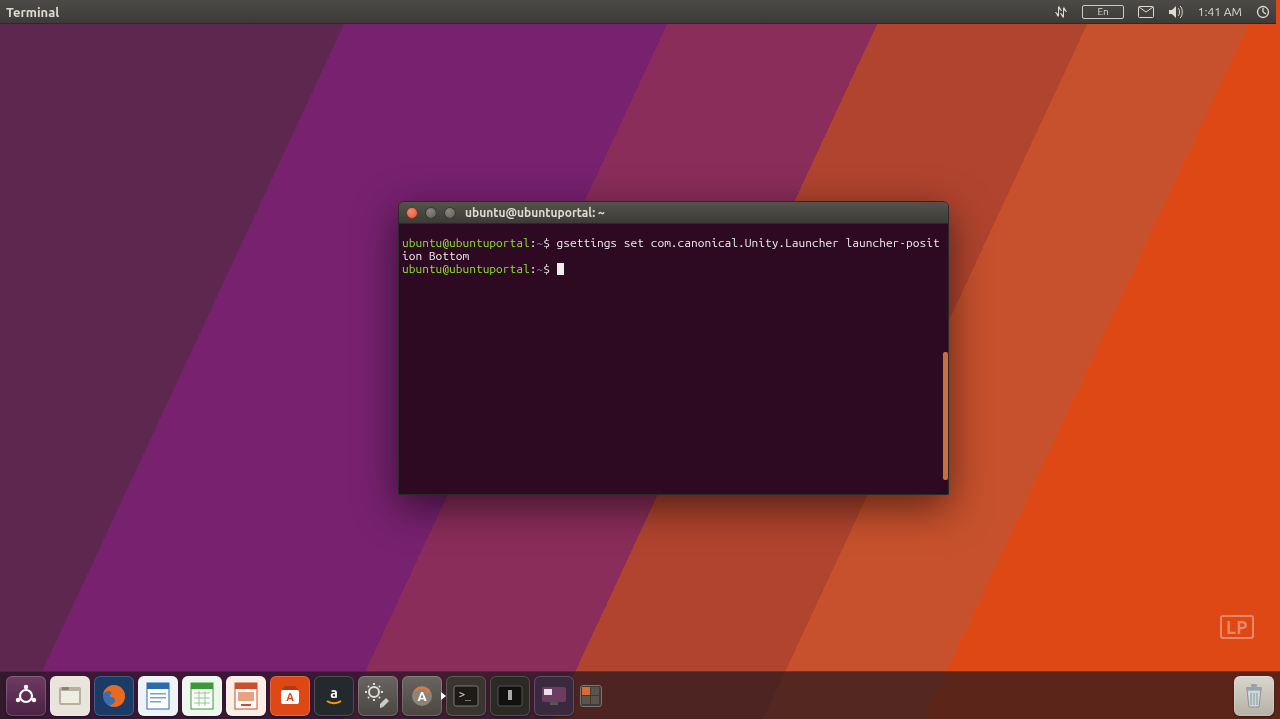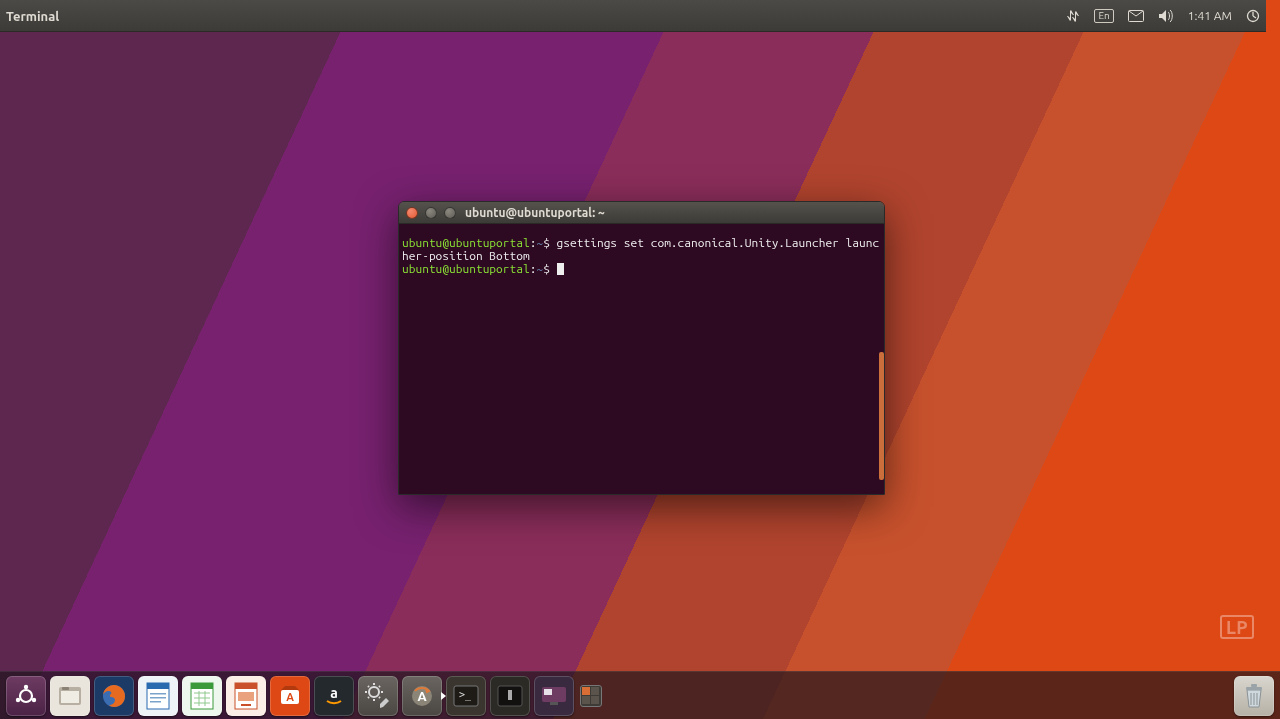--- a/index.html
+++ b/index.html
@@ -10,34 +10,34 @@
         #5e2750 0%, #5e2750 22%,
         #77216f 22%, #77216f 42%,
         #8a2d5a 42%, #8a2d5a 55%,
         #b1442e 55%, #b1442e 68%,
         #c7512d 68%, #c7512d 78%,
         #dd4814 78%, #dd4814 100%);
     position: relative;
   }
   
   .menubar {
-    position: absolute; top:0; left:0; right:14px; height:32px;
+    position: absolute; top:0; left:0; right:4px; height:24px;
     background: linear-gradient(#4b4a46,#3c3b37);
     display:flex; align-items:center; color:#dfdbd2; font-size:13px;
     padding:0 6px;
     border-bottom:1px solid #2b2a27;
   }
   .menubar .app-label { font-weight:bold; }
   .menubar .spacer { flex:1; }
   .menubar .ind { display:flex; align-items:center; gap:14px; font-size:12px; }
-  .menubar .ind .box { border:1px solid #cfcac0; border-radius:2px; padding:0 3px; font-size:10px; line-height:12px;}
+  .menubar .ind .box { border:1px solid #cfcac0; border-radius:2px; padding:0 14px; font-size:10px; line-height:12px;}
   .menubar svg { display:block; }
   
   .termwin {
-    position:absolute; left:398px; top:201px; width:487px; height:294px;
+    position:absolute; left:398px; top:201px; width:551px; height:294px;
     border-radius:6px 6px 0 0;
     box-shadow:0 12px 40px rgba(0,0,0,0.55);
     overflow:hidden;
     border:1px solid #2a2a2a;
   }
   .term-title {
     height:22px; background:linear-gradient(#55524c,#3c3b37);
     display:flex; align-items:center; gap:7px; padding:0 7px;
     border-bottom:1px solid #2a2926;
   }

